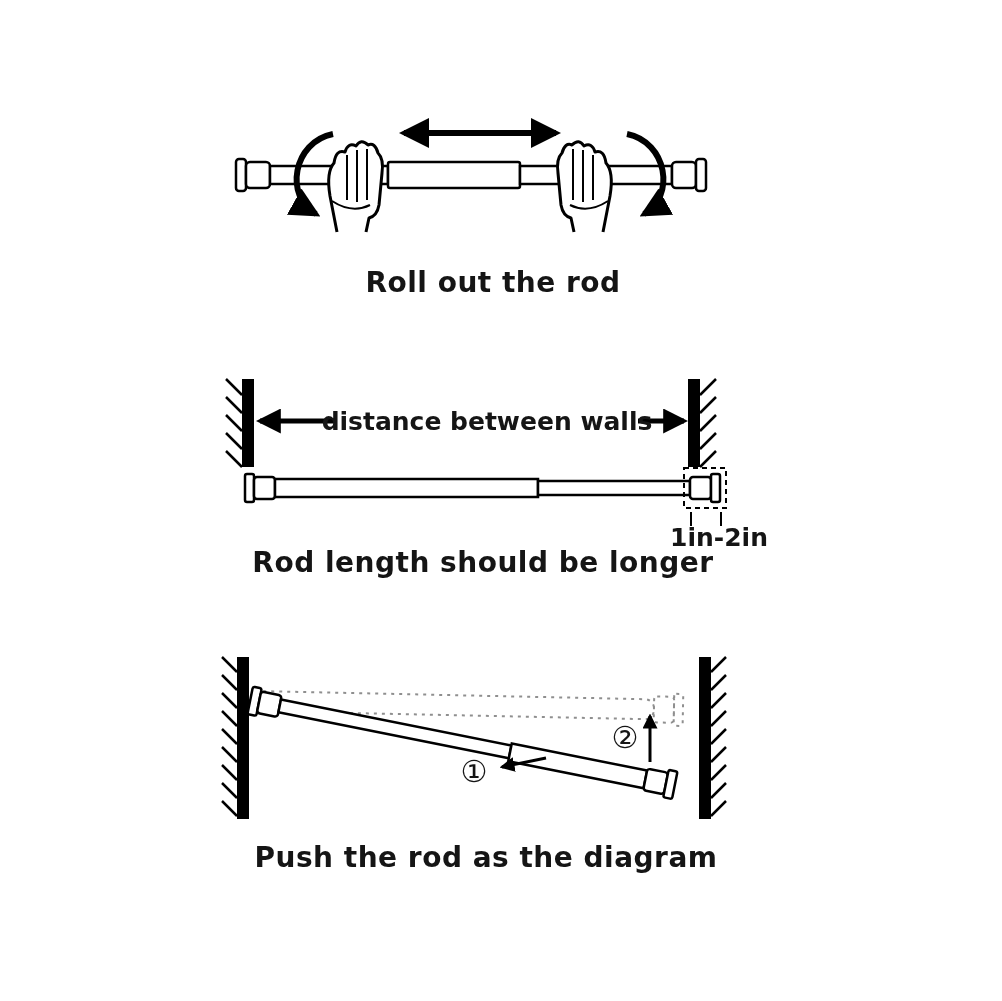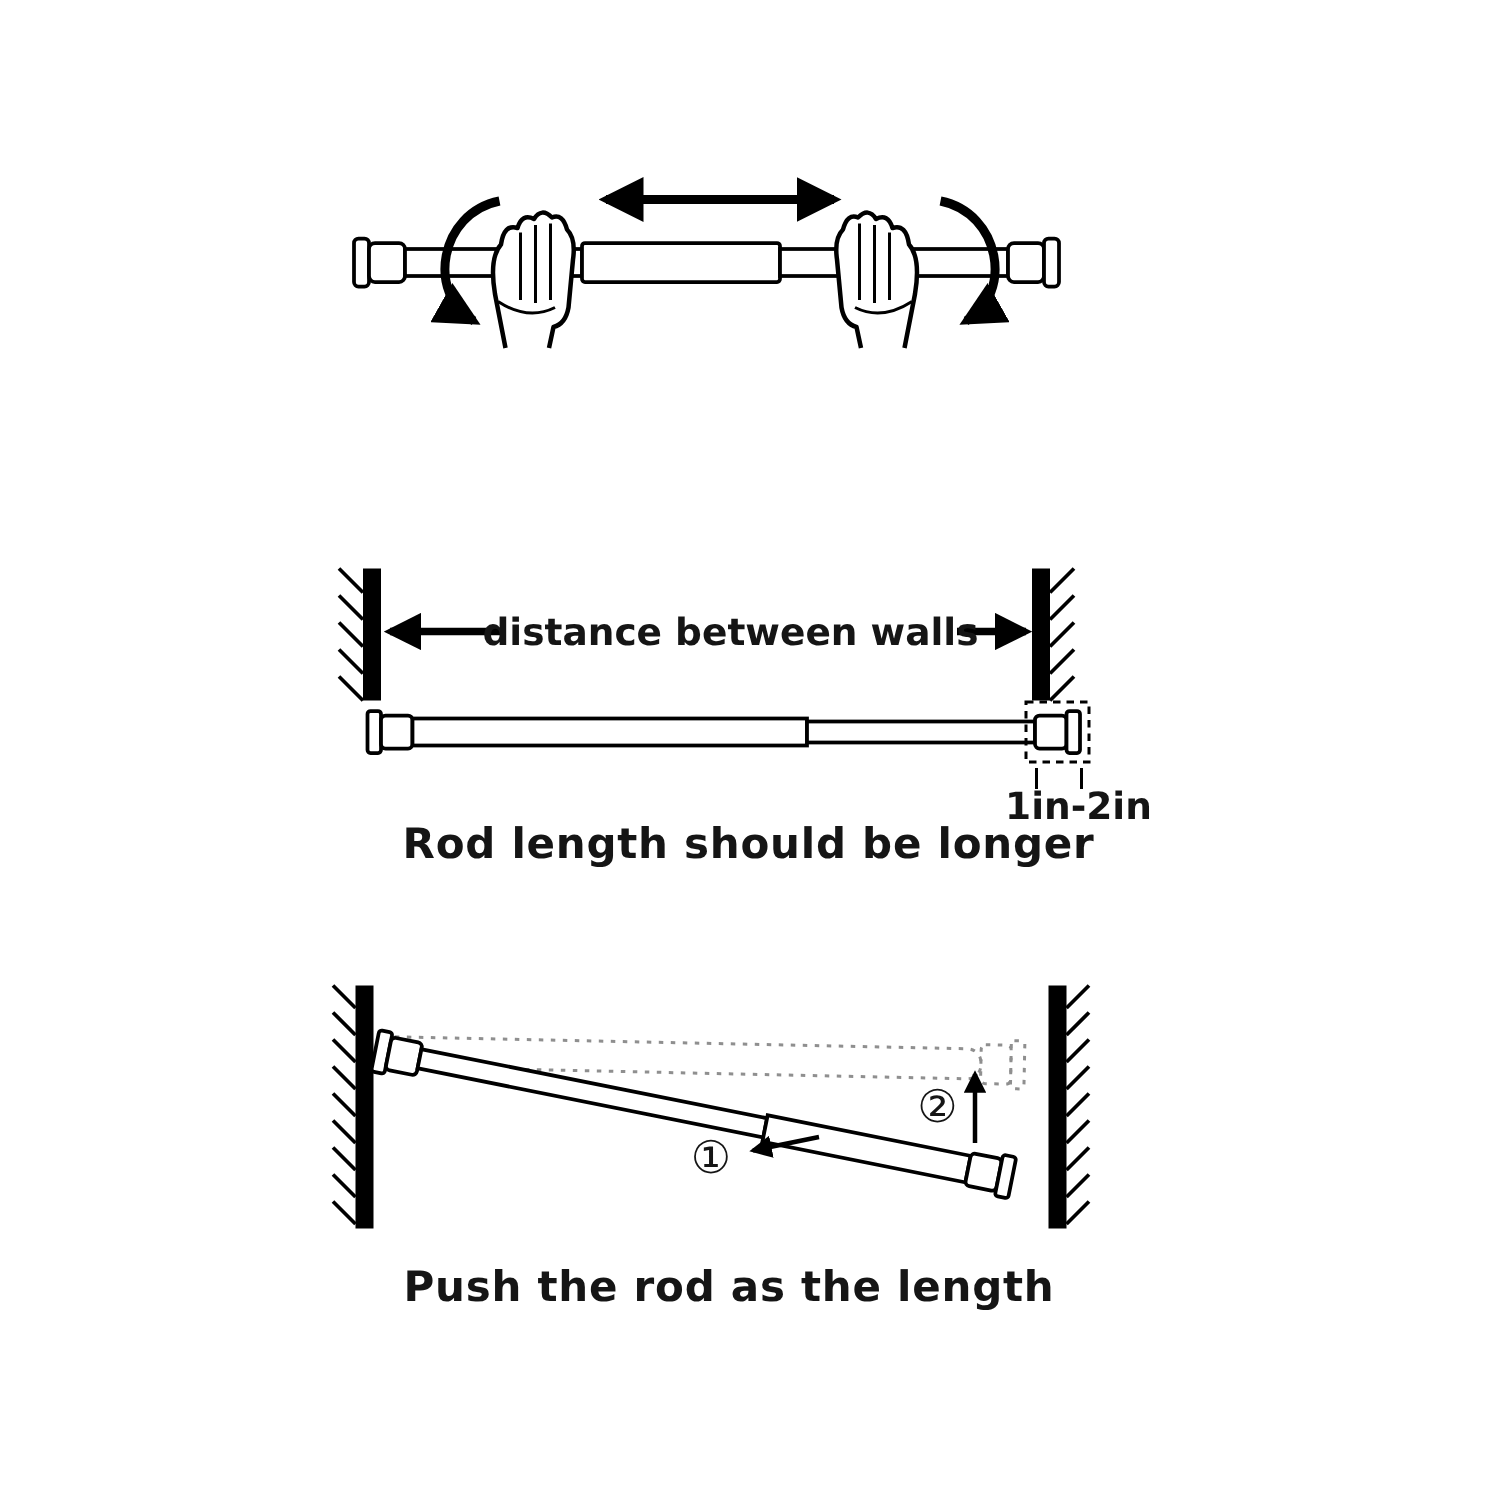--- a/index.html
+++ b/index.html
@@ -13,21 +13,21 @@
   .art{position:absolute;left:0;top:0;}
   .caption{
     position:absolute;
     font-family:"DejaVu Sans", sans-serif;
     font-weight:bold;
     color:#151515;
     text-align:center;
     letter-spacing:.5px;
   }
   .cap-roll{top:266px;left:0;width:986px;font-size:28px;}
-  .cap-length{top:544px;left:16px;width:966px;font-size:28px;line-height:38px;}
+  .cap-length{top:544px;left:0;width:966px;font-size:28px;line-height:38px;}
   .cap-push{top:841px;left:0;width:972px;font-size:28px;}
   svg text{font-family:"DejaVu Sans", sans-serif;}
 </style>
 </head>
 <body>
 
 <div class="page">
 
   <svg class="art" width="1002" height="1001" viewBox="0 0 1002 1001">
     <defs>
@@ -160,19 +160,20 @@
       </g>
 
       <line x1="546" y1="758" x2="502" y2="767" stroke="#000" stroke-width="3" marker-end="url(#arrE)"></line>
       <line x1="650" y1="762" x2="650" y2="716" stroke="#000" stroke-width="3" marker-end="url(#arrE)"></line>
 
       <text x="474" y="782" text-anchor="middle" font-size="30" fill="#151515">①</text>
       <text x="625" y="748" text-anchor="middle" font-size="30" fill="#151515">②</text>
     </g>
   </svg>
 
+  <div class="caption cap-roll">Roll out the rod</div>
 
   <div class="caption cap-length">
     <div>Rod length should be longer</div>
   </div>
 
-  <div class="caption cap-push">Push the rod as the length</div>
+  <div class="caption cap-push">Push the rod as the diagram</div>
 </div>
 
 </body></html>

